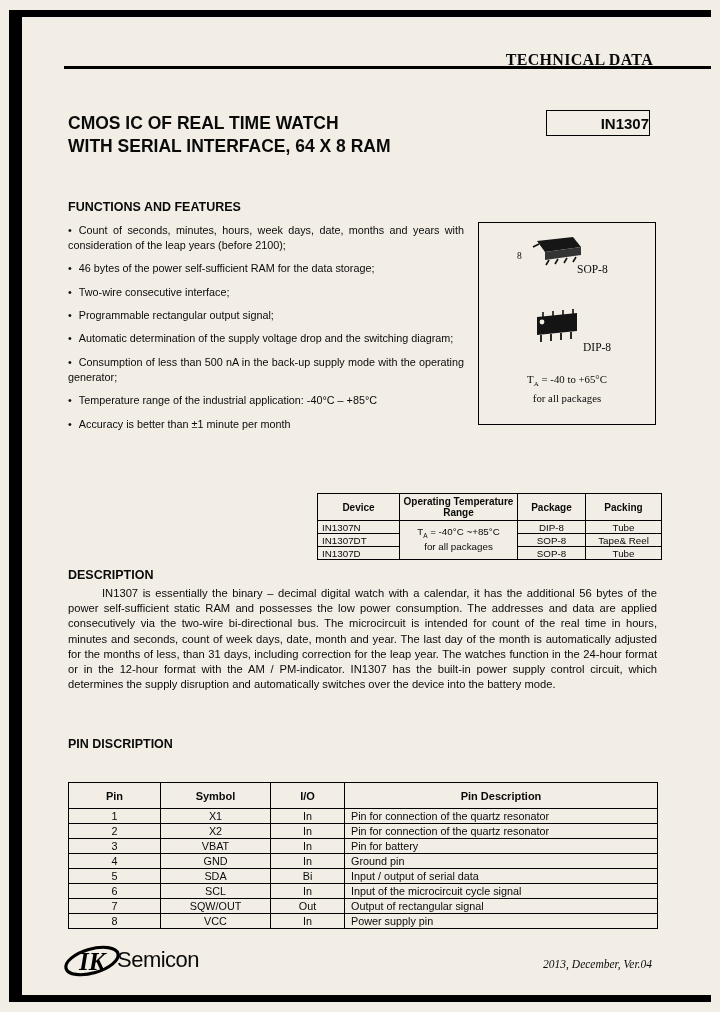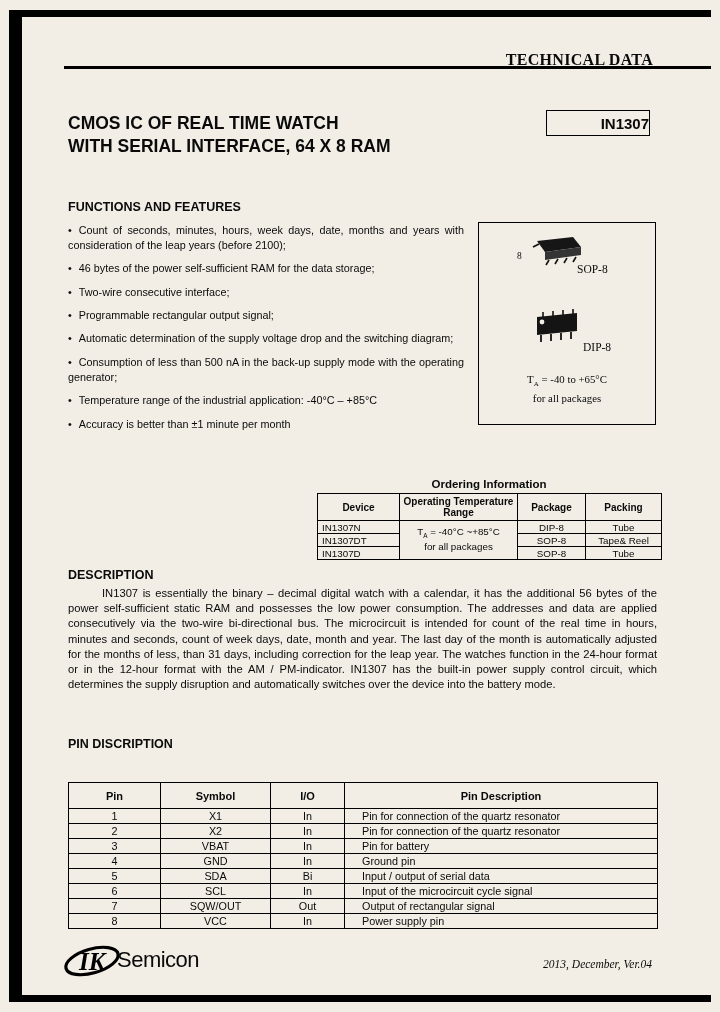--- a/index.html
+++ b/index.html
@@ -51,21 +51,21 @@
   .desc-heading { position: absolute; left: 68px; top: 568px; font-size: 12.5px; font-weight: bold; }
   .desc-text { position: absolute; left: 68px; top: 586px; width: 589px; font-size: 11.2px;
                line-height: 1.36; text-align: justify; text-indent: 34px; }
 
   .pin-heading { position: absolute; left: 68px; top: 737px; font-size: 12.5px; font-weight: bold; }
   .pin-table { position: absolute; left: 68px; top: 782px; border-collapse: collapse;
                font-size: 10.8px; table-layout: fixed; }
   .pin-table th, .pin-table td { border: 1px solid #000; }
   .pin-table th { height: 26px; font-size: 11px; font-weight: bold; text-align: center; }
   .pin-table td { height: 15px; text-align: center; padding: 0 2px; }
-  .pin-table td.desc { text-align: left; padding-left: 17px; }
+  .pin-table td.desc { text-align: left; padding-left: 6px; }
 
   .logo { position: absolute; left: 62px; top: 938px; display: flex; align-items: center; }
   .logo-text { font-size: 22px; font-weight: normal; letter-spacing: -0.5px; margin-left: -7px; }
   .version { position: absolute; right: 68px; top: 958px; width: 200px; text-align: right;
              font-family: "Liberation Serif", serif; font-style: italic; font-size: 11.5px; }
 </style>
 </head>
 <body>
 
 <div class="page">
@@ -130,21 +130,20 @@
           <line x1="40" y1="23" x2="40" y2="30"></line>
       </g>
     </svg>
     <span class="dip-label">DIP-8</span>
     <div class="pkg-temp">
       <div><span>T</span><sub>A</sub><span> = -40 to +65°C</span></div>
       <div>for all packages</div>
     </div>
   </div>
 
-  <div class="ordering-title">Ordering Information</div>
   <table class="ordering-table">
     <colgroup>
         <col style="width:82px">
         <col style="width:118px">
         <col style="width:68px">
         <col style="width:76px">
       </colgroup>
     <tbody>
         <tr>
       <th>Device</th>

